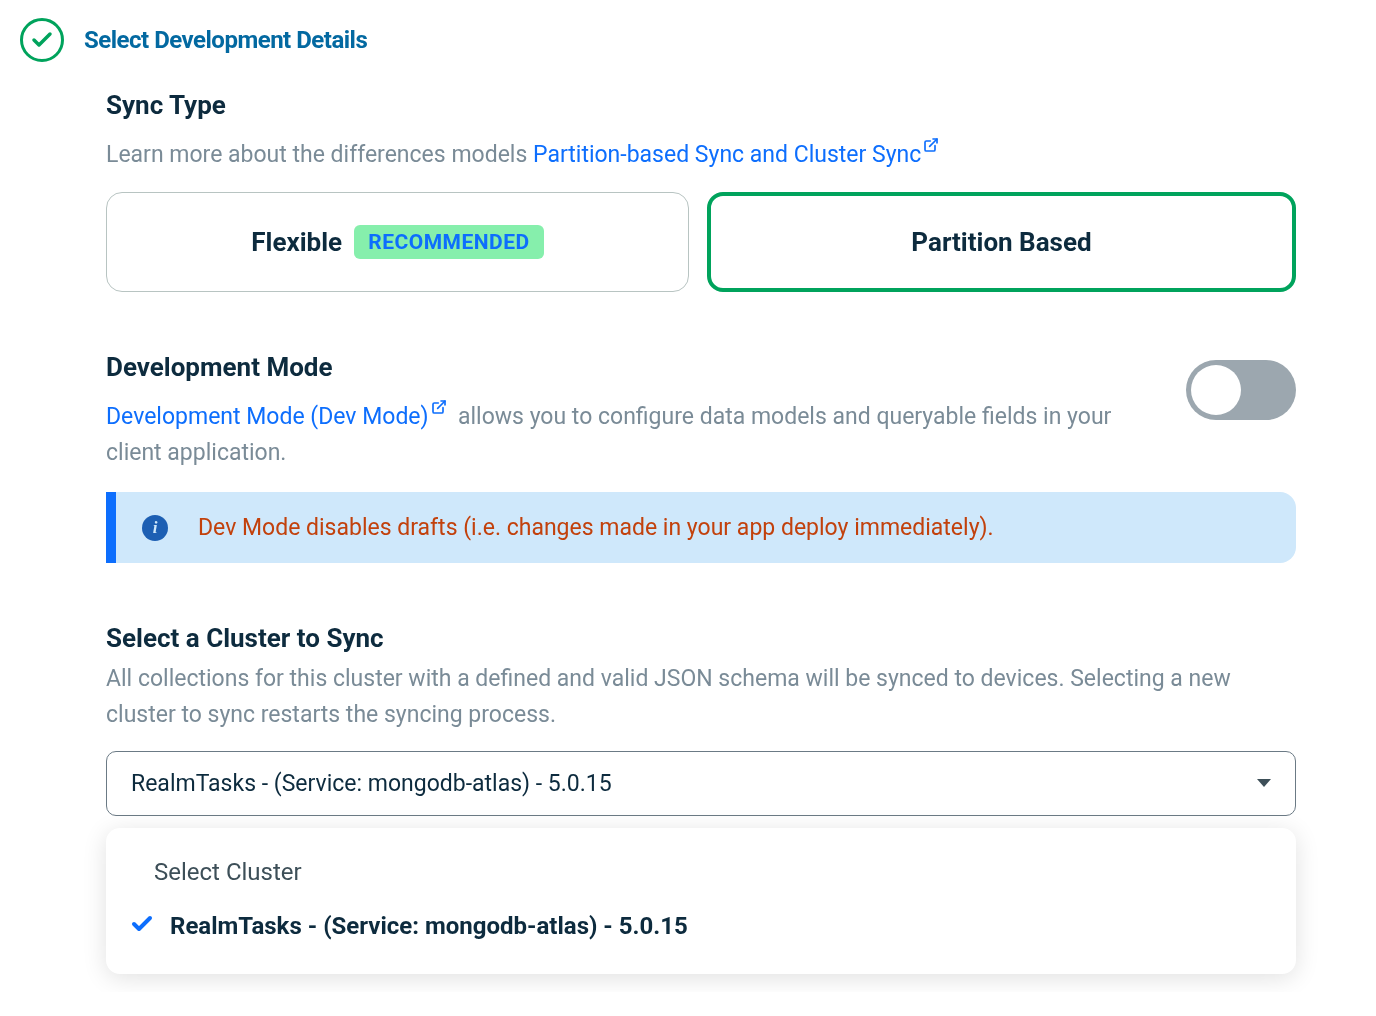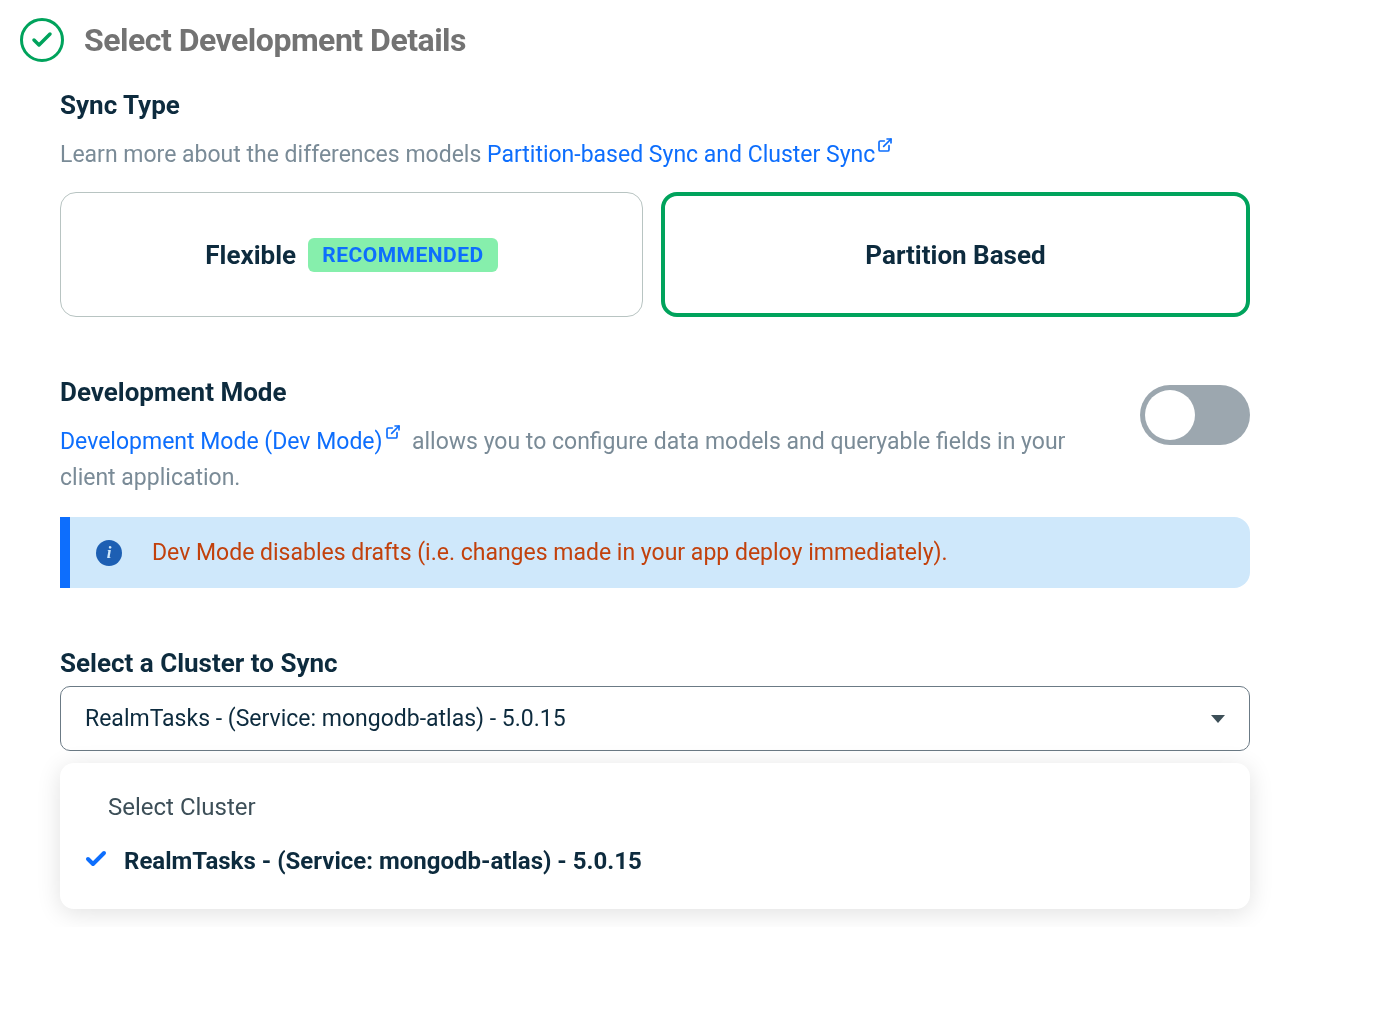--- a/index.html
+++ b/index.html
@@ -27,27 +27,27 @@
       display: flex;
       align-items: center;
       justify-content: center;
       flex-shrink: 0;
     }
     .check-circle svg {
       width: 24px;
       height: 24px;
     }
     .page-title {
-      font-size: 32px;
-      font-weight: 700;
-      color: #737373;
+      font-size: 24px;
+      font-weight: 700;
+      color: #0369a1;
       letter-spacing: -0.5px;
     }
     .content {
-      margin-left: 40px;
+      margin-left: 86px;
       max-width: 1190px;
     }
     .section-header {
       font-size: 26px;
       font-weight: 700;
       color: #0d2b3e;
       margin-bottom: 8px;
     }
     .subtext {
       font-size: 23px;
@@ -68,21 +68,21 @@
       height: 16px;
     }
     .sync-options {
       display: flex;
       gap: 18px;
       margin-top: 20px;
       margin-bottom: 60px;
     }
     .sync-option {
       flex: 1;
-      height: 125px;
+      height: 100px;
       border-radius: 16px;
       display: flex;
       align-items: center;
       justify-content: center;
       gap: 12px;
       cursor: pointer;
       background: #ffffff;
     }
     .sync-option.unselected {
       border: 1.5px solid #b8c4c2;
@@ -269,20 +269,21 @@
   </div>
 
   <div class="info-banner">
     <div class="info-icon">
         <span>i</span>
       </div>
     <div class="info-text">Dev Mode disables drafts (i.e. changes made in your app deploy immediately).</div>
   </div>
 
   <div class="section-header">Select a Cluster to Sync</div>
+  <div class="subtext cluster-desc">All collections for this cluster with a defined and valid JSON schema will be synced to devices. Selecting a new cluster to sync restarts the syncing process.</div>
 
   <div class="select-box">
     <span>RealmTasks - (Service: mongodb-atlas) - 5.0.15</span>
     <span class="caret-down"></span>
   </div>
 
   <div class="dropdown-panel">
     <div class="dropdown-header">Select Cluster</div>
     <div class="dropdown-item">
       <span class="check">

